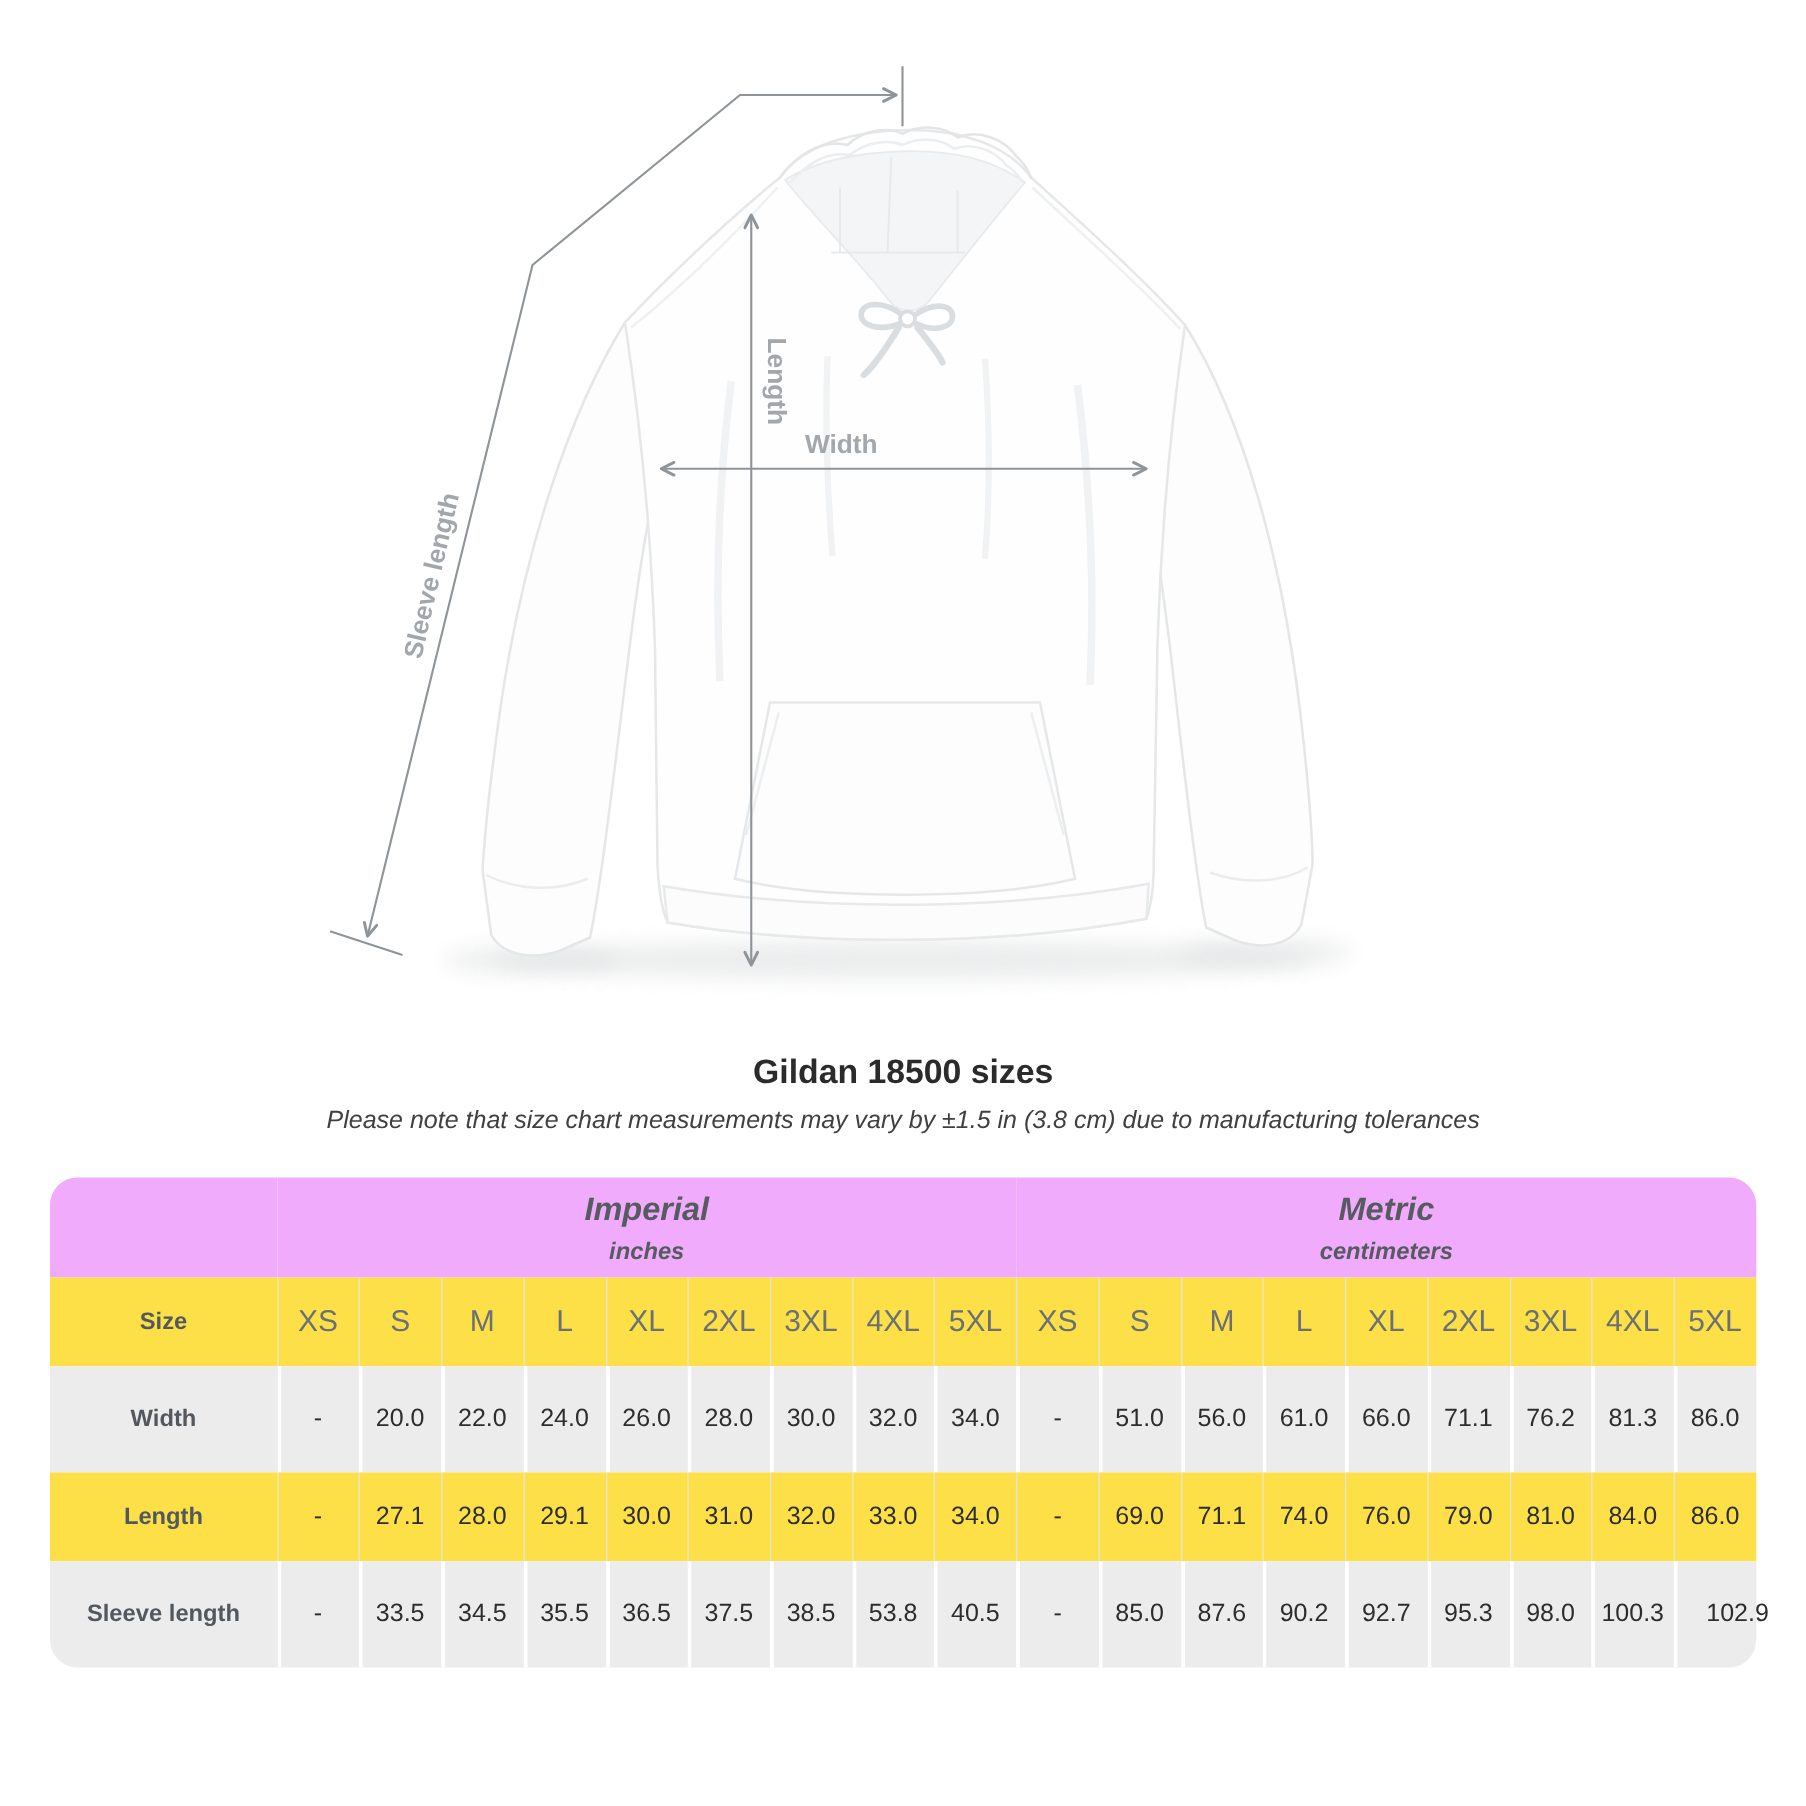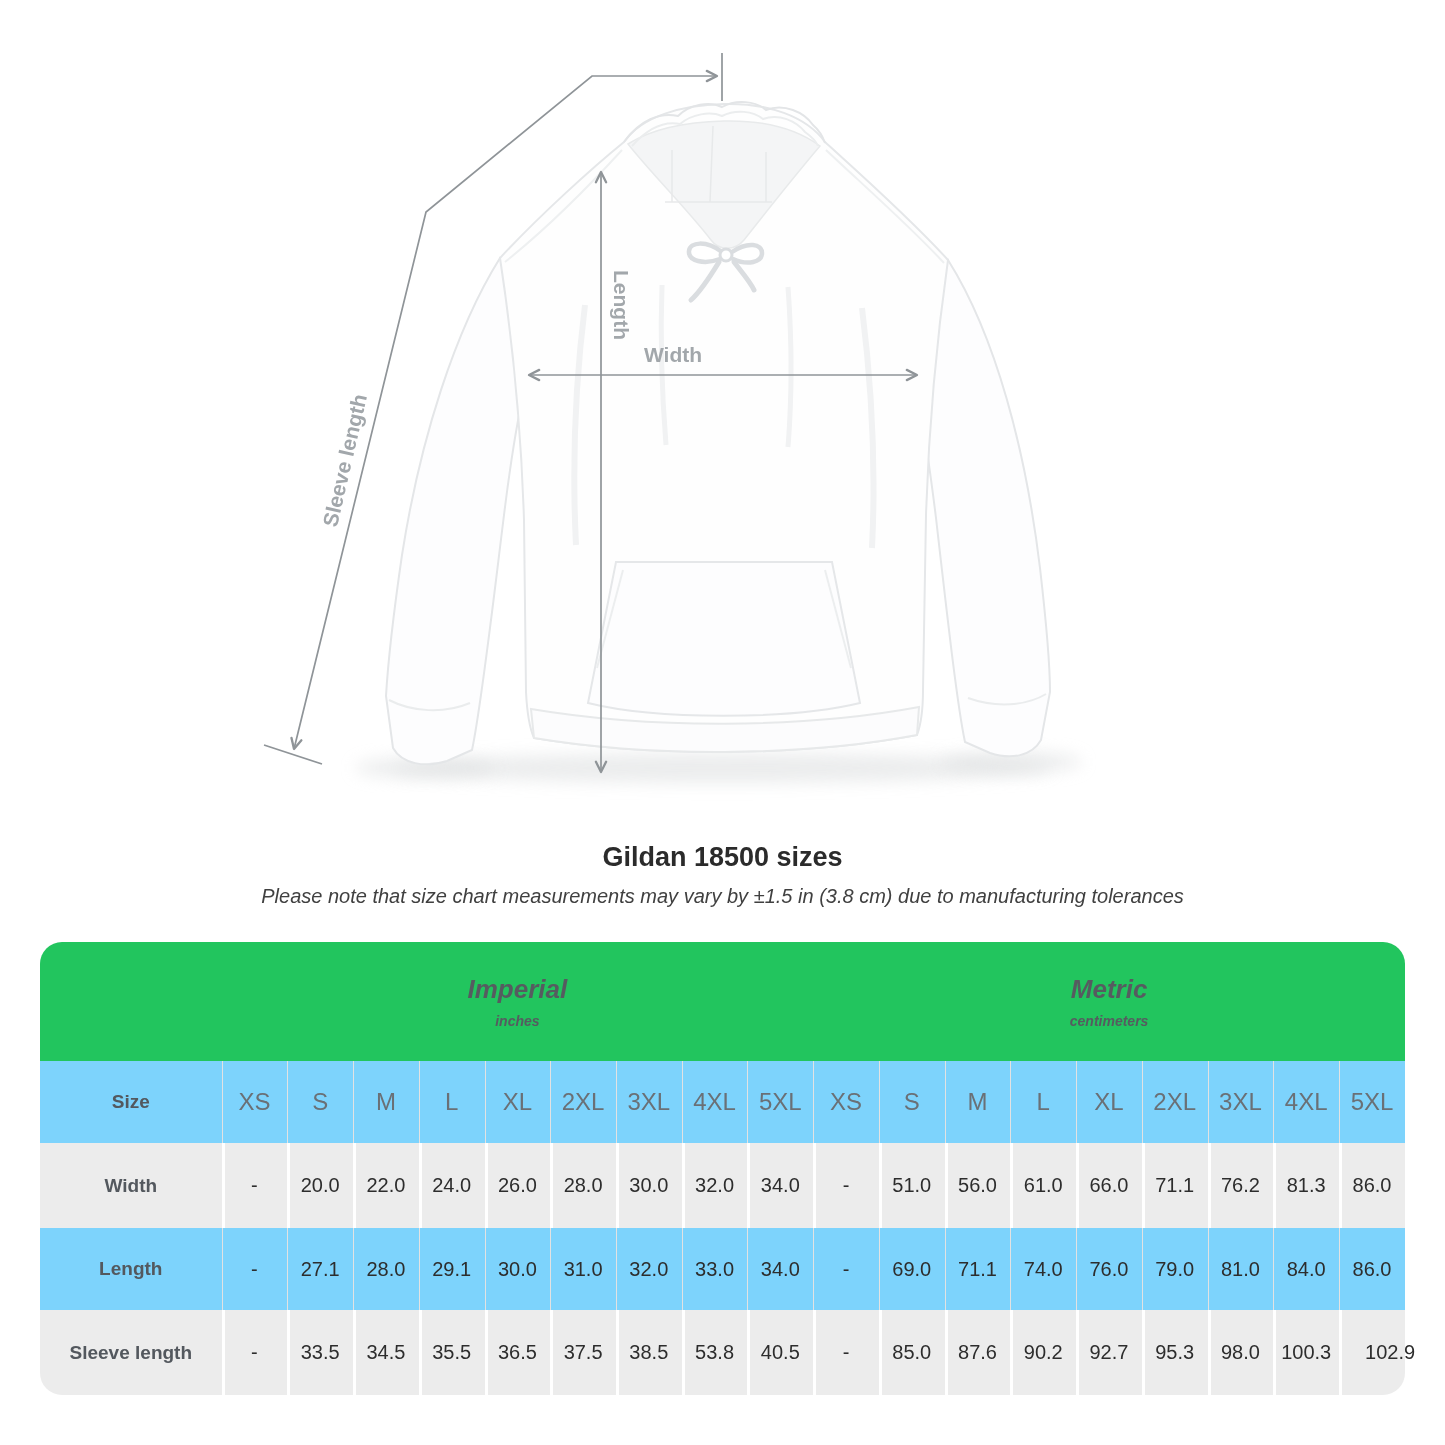--- a/index.html
+++ b/index.html
@@ -46,39 +46,39 @@
   .size-table col.c-size  { width: 4.8167%; }
 
   .size-table th, .size-table td {
     text-align: center;
     vertical-align: middle;
     padding: 0;
   }
 
   
   tr.band th {
-    background: #22c55e;
-    height: 119px;
+    background: #f0abfc;
+    height: 80px;
   }
   tr.band th.band-left  { border-top-left-radius: 22px; }
   tr.band th.band-right { border-top-right-radius: 22px; }
   .sec-title {
     font-size: 26px;
     font-weight: bold;
     font-style: italic;
     color: #565b60;
   }
   .sec-unit {
     margin-top: 8px;
-    font-size: 14px;
+    font-size: 19px;
     font-style: italic;
     color: #565b60;
   }
 
-  tr.r-white th, tr.r-white td { background: #7dd3fc; height: 82px; }
+  tr.r-white th, tr.r-white td { background: #fde047; height: 71px; }
   tr.r-gray  th, tr.r-gray  td { background: #ececec; height: 85px; }
 
   tr.r-white th:not(:first-child),
   tr.r-white td:not(:first-child) { box-shadow: inset 1px 0 0 #e2e2e2; }
   tr.r-gray th:not(:first-child),
   tr.r-gray td:not(:first-child)  { box-shadow: inset 3px 0 0 #ffffff; }
 
   tr.r-last th:first-child { border-bottom-left-radius: 22px; }
   tr.r-last td:last-child  { border-bottom-right-radius: 22px; padding-left: 26px; }
 

